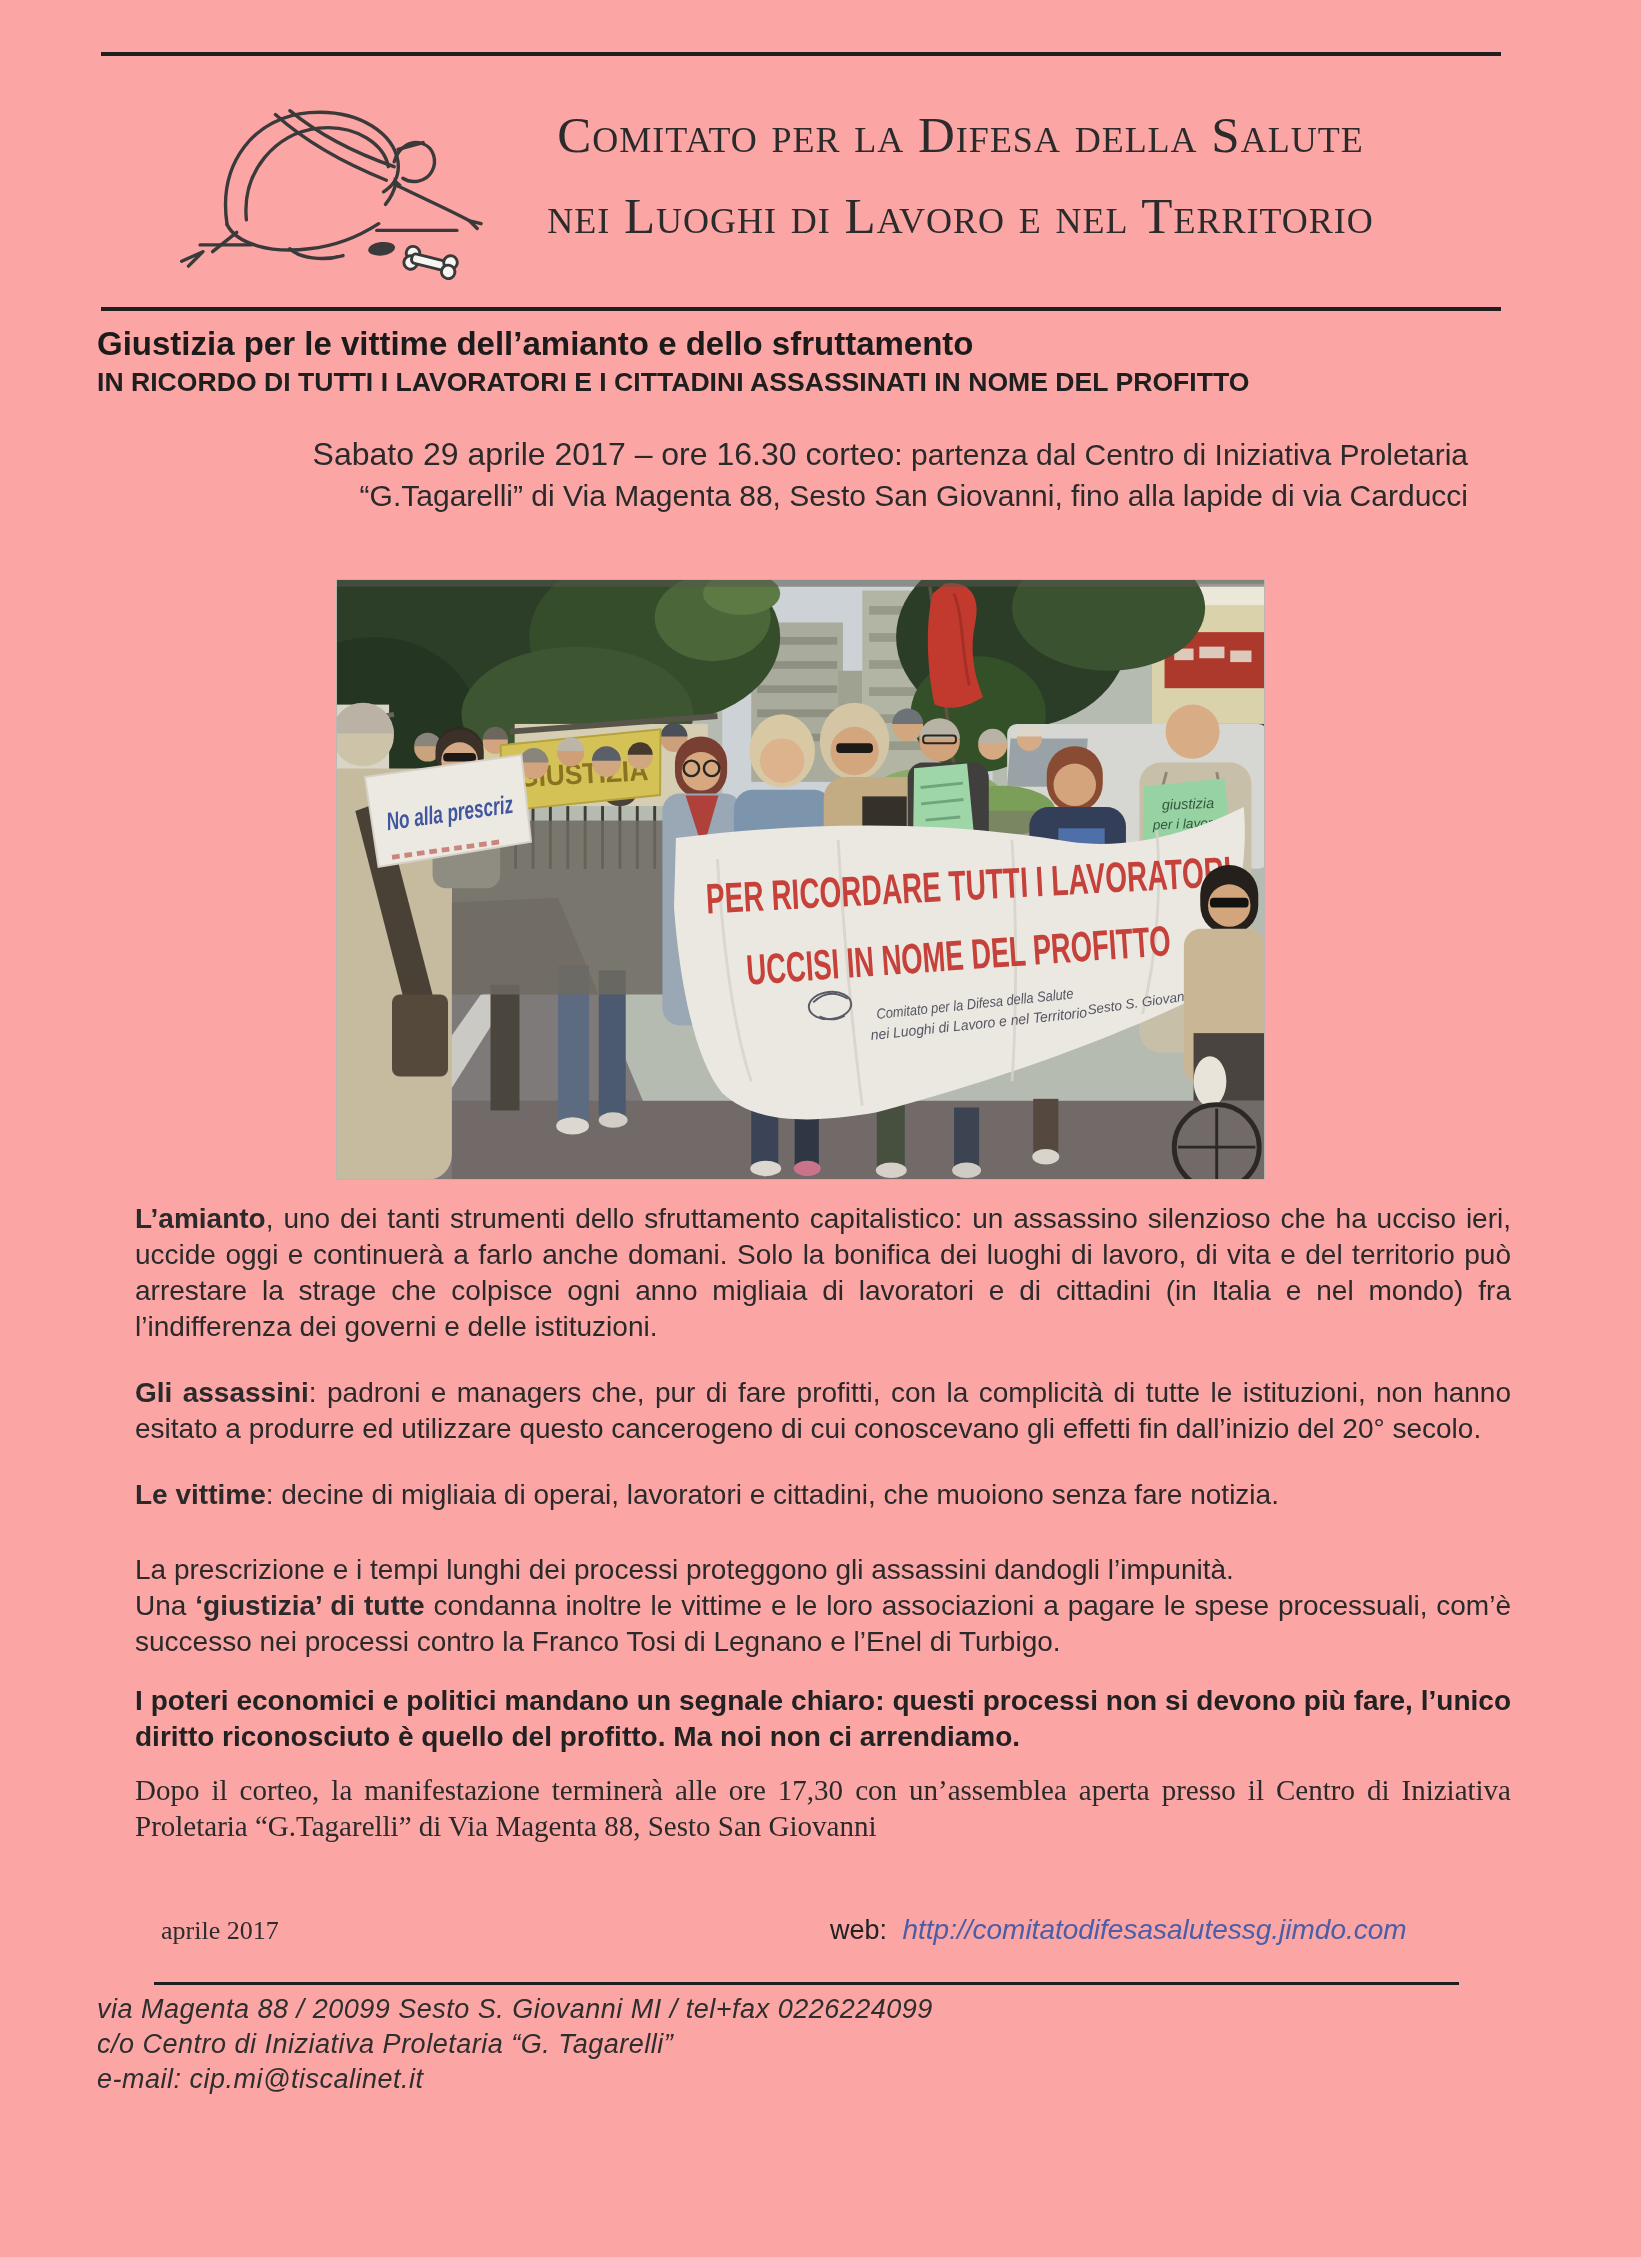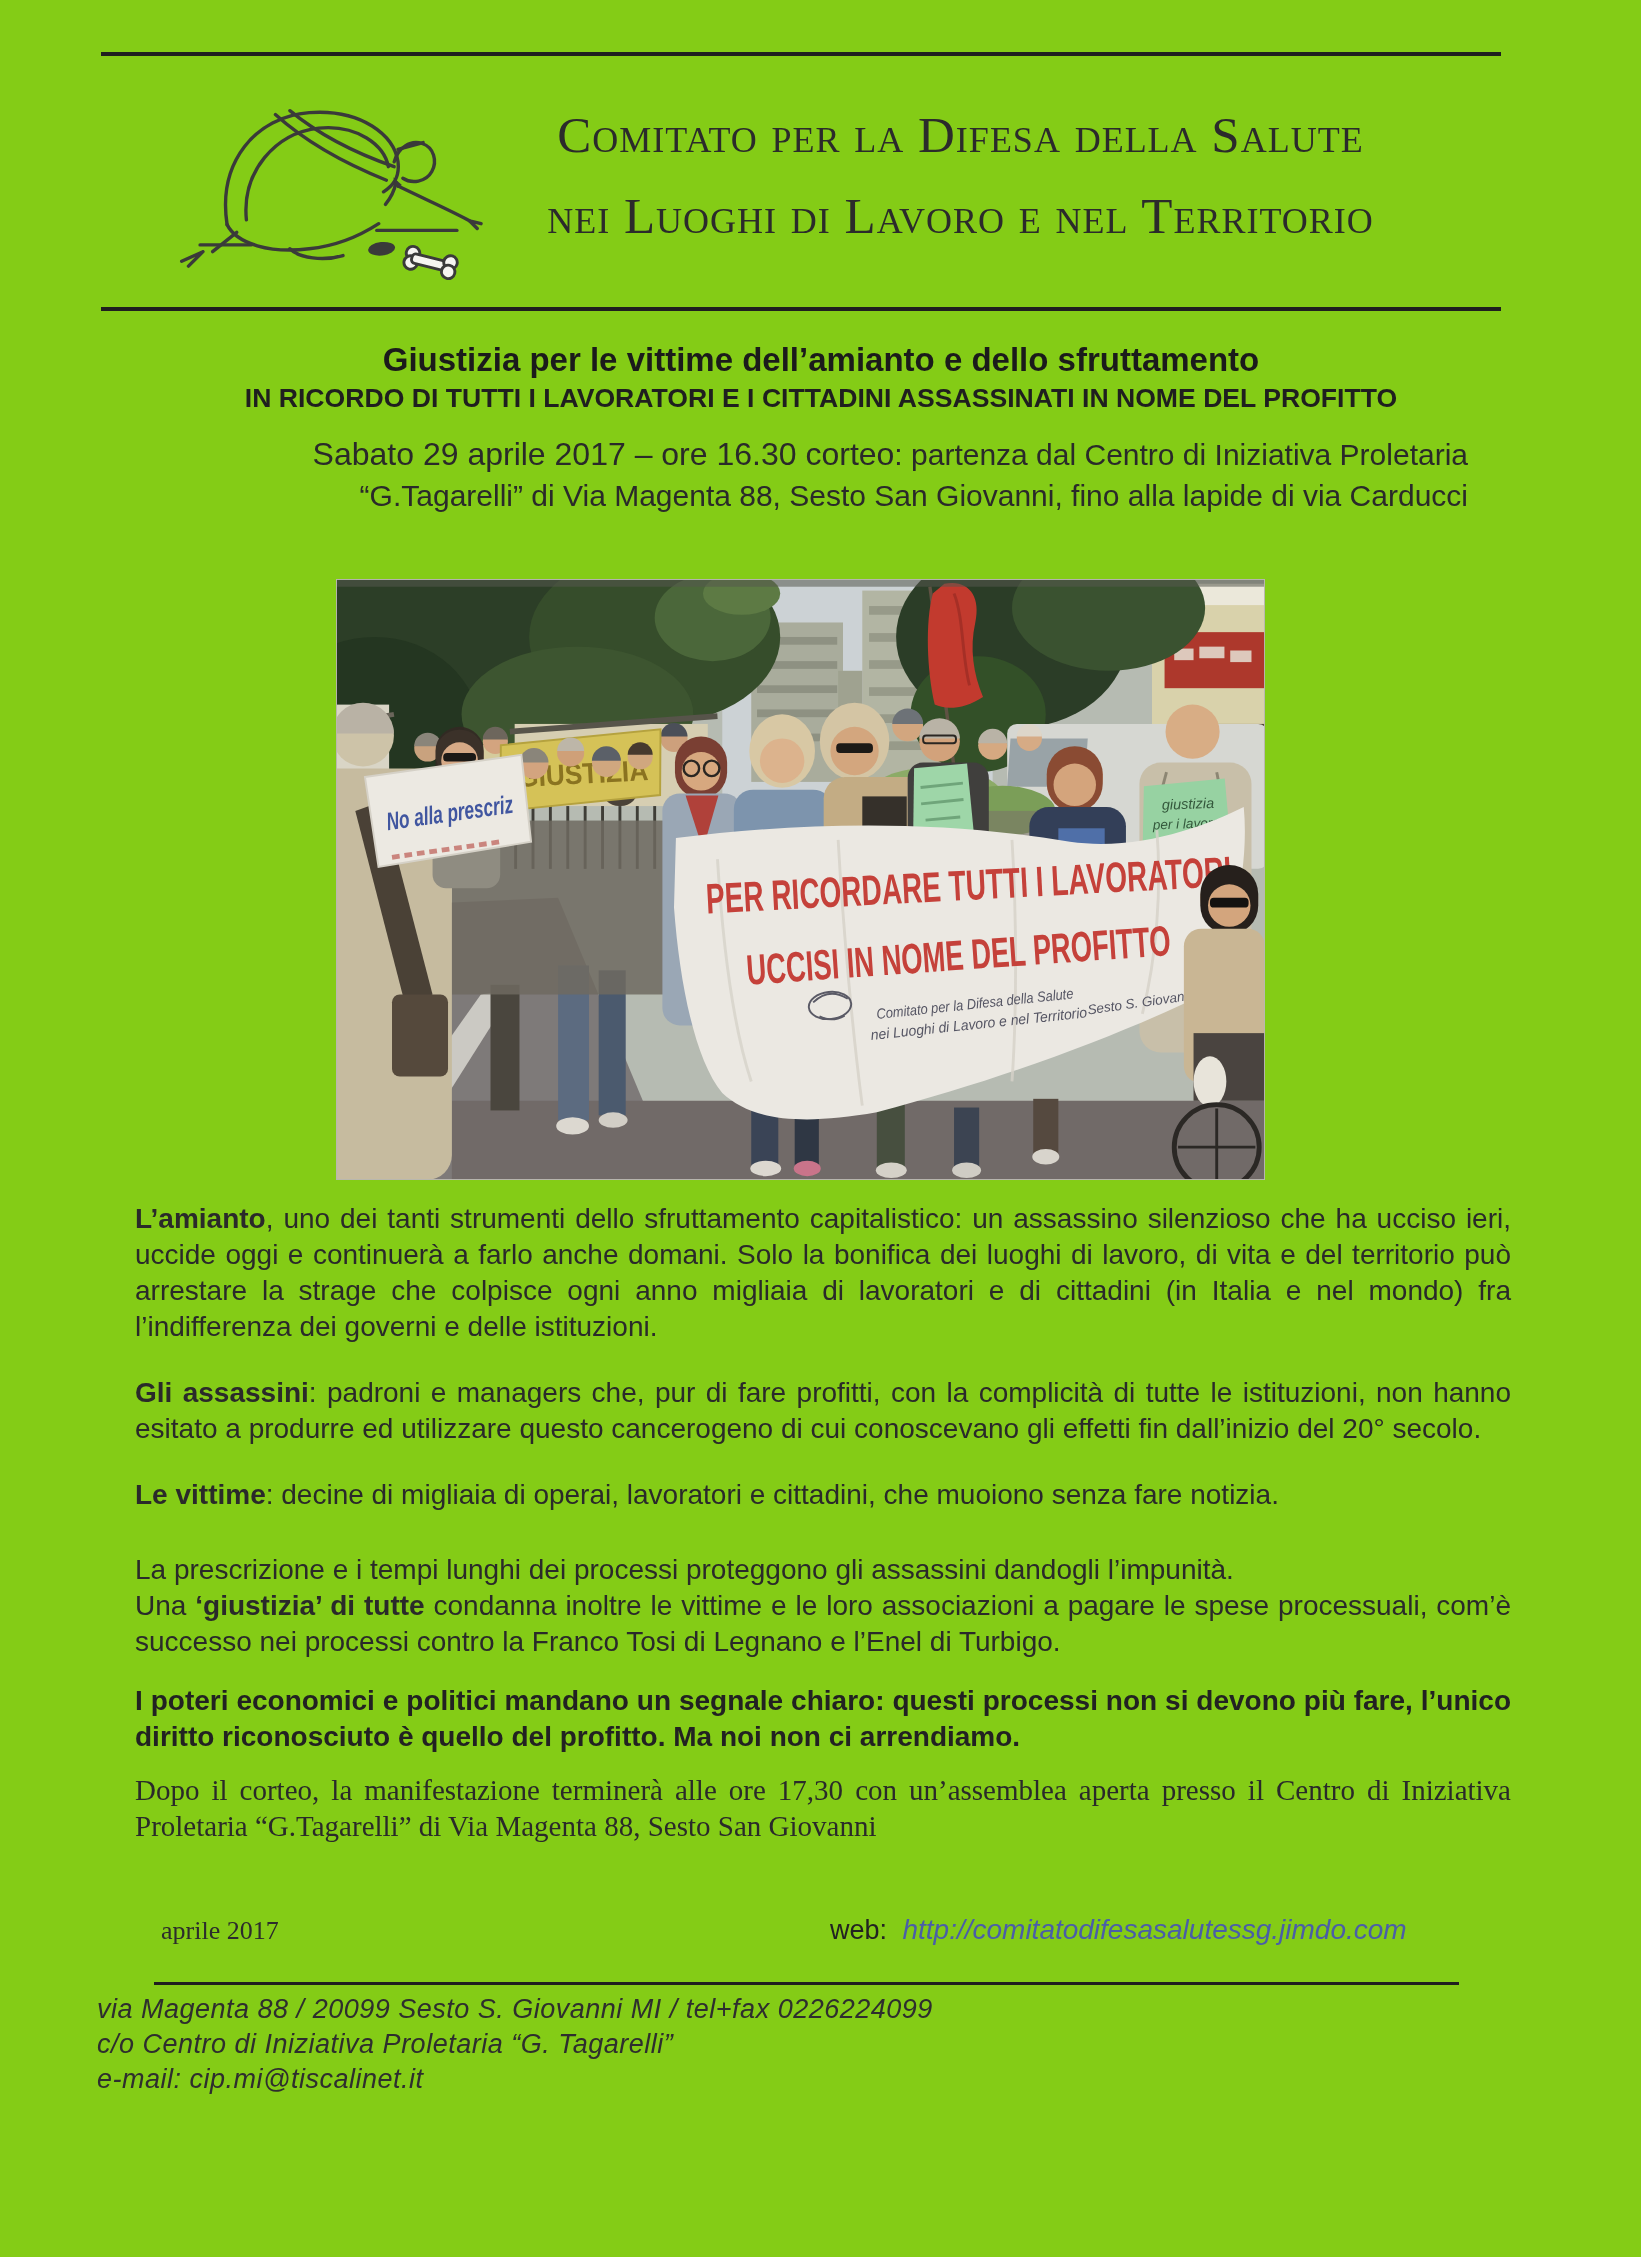--- a/index.html
+++ b/index.html
@@ -1,27 +1,27 @@
 <!DOCTYPE html>
 <html><head>
 <meta charset="utf-8">
 <style>
   html,body{margin:0;padding:0;}
   body{background:#f6f5f1;width:1641px;height:2257px;position:relative;
        font-family:"Liberation Sans","DejaVu Sans",sans-serif;color:#262626;}
-  .page{position:absolute;inset:0;width:1641px;height:2257px;background:#84cc16;overflow:hidden;}
+  .page{position:absolute;inset:0;width:1641px;height:2257px;background:#fca5a5;overflow:hidden;}
   .rule{position:absolute;background:#1f1f1f;height:3.9px;}
   #rule-top{left:101px;top:52px;width:1400px;}
   #rule-mid{left:101px;top:307px;width:1400px;}
   #rule-bottom{left:154px;top:1982px;width:1305px;height:2.9px;}
   #logo{position:absolute;left:145px;top:87px;width:338px;height:198px;}
   #org-title{position:absolute;left:415px;top:95px;width:1091px;text-align:center;
       font-family:"Liberation Serif","DejaVu Serif",serif;font-variant:small-caps;
       font-size:51px;line-height:81px;color:#2b2b2b;letter-spacing:1px;font-weight:500;}
-  #title-block{position:absolute;left:97px;top:340px;width:1448px;text-align:center;}
+  #title-block{position:absolute;left:97px;top:324px;width:1448px;}
   #title-main{font-size:33px;font-weight:bold;color:#1b1b1b;line-height:39px;}
   #title-sub{font-size:26.6px;font-weight:bold;color:#1f1f1f;line-height:33px;margin-top:2.9px;}
   #event-block{position:absolute;left:174px;top:434px;width:1294px;text-align:right;
       font-size:30px;line-height:41px;color:#2a2a2a;}
   #event-block .b{font-size:32px;}
   #photo{position:absolute;left:336px;top:579px;width:929px;height:601px;}
   #body-text{position:absolute;left:135px;top:1201px;width:1376px;}
   .para{font-size:28px;line-height:36px;text-align:justify;margin:0 0 30px 0;color:#2a2a2a;}
   .para .b{font-weight:bold;}
   .para.gap-after{margin-bottom:39px;}

